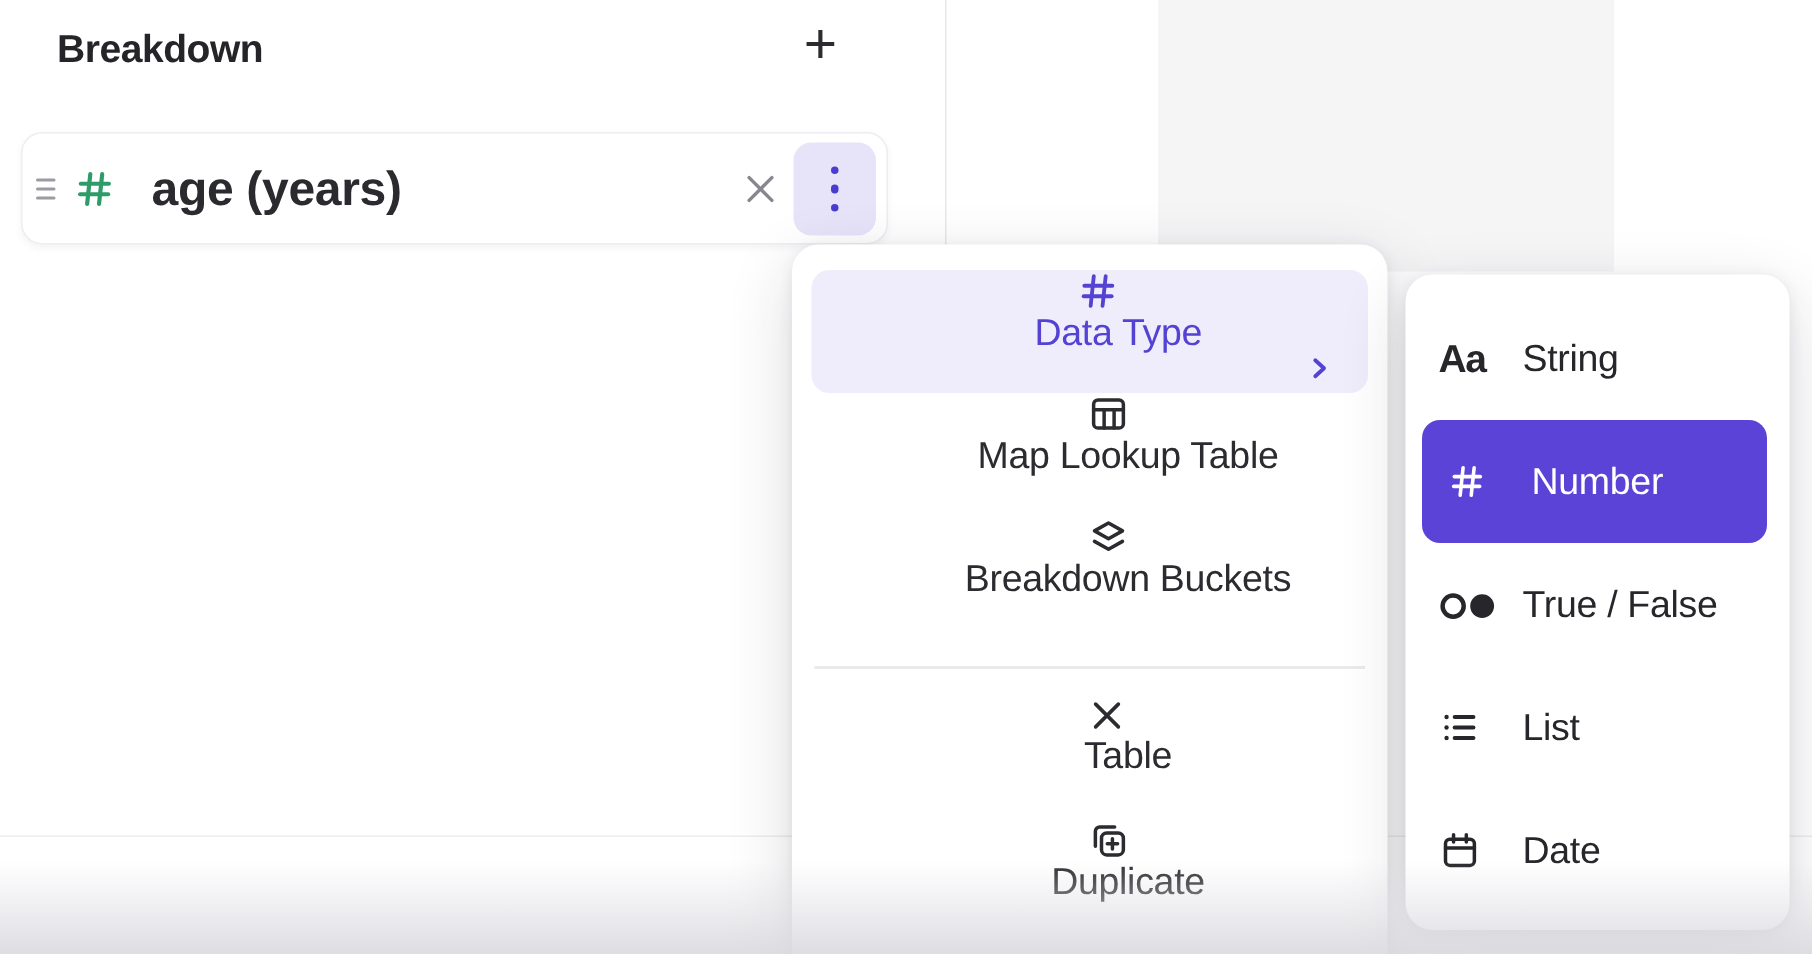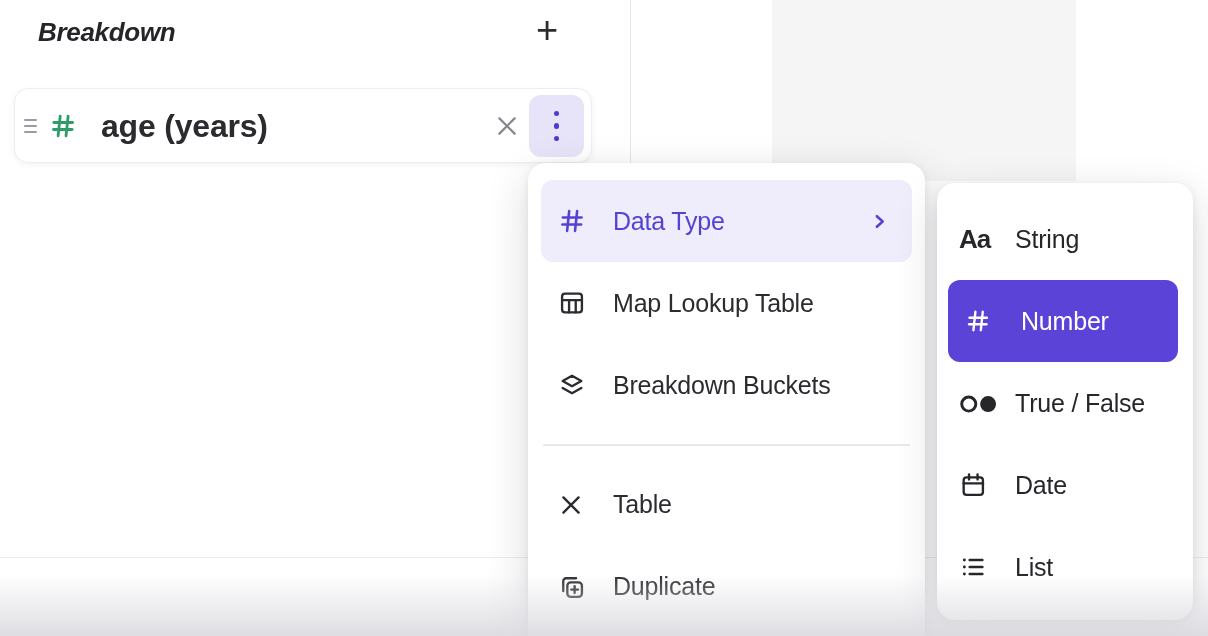--- a/index.html
+++ b/index.html
@@ -11,40 +11,40 @@
     -webkit-font-smoothing:antialiased;
   }
   
   .grey-block{position:absolute;left:772px;top:0;width:304px;height:181px;background:#f5f5f6;}
   .v-divider{position:absolute;left:630px;top:0;width:1px;height:636px;background:#e7e7ea;z-index:1;}
   .h-hairline{position:absolute;left:0;top:557px;width:1208px;height:1px;background:#ededef;z-index:2;}
   .bottom-fade{position:absolute;left:0;bottom:0;width:1208px;height:62px;z-index:30;pointer-events:none;
     background:linear-gradient(to bottom, rgba(226,226,230,0) 0%, rgba(222,222,227,0.55) 55%, rgba(216,216,221,0.85) 100%);}
 
   
-  .panel-title{position:absolute;left:38px;top:17px;font-size:26px;font-weight:700;letter-spacing:-0.3px;color:#252529;z-index:3;font-style:italic;}
+  .panel-title{position:absolute;left:38px;top:17px;font-size:26px;font-weight:700;letter-spacing:-0.3px;color:#252529;z-index:3;}
   .add-btn{position:absolute;left:525px;top:6px;width:44px;height:48px;border:none;background:transparent;
     font-size:38px;font-weight:300;line-height:48px;color:#2b2b30;cursor:pointer;z-index:3;padding:0;}
 
   
   .chip{position:absolute;left:14px;top:88px;width:578px;height:75px;background:#fff;
     border:1px solid #ededf2;border-radius:14px;box-shadow:0 2px 6px rgba(25,25,50,0.05);z-index:3;box-sizing:border-box;}
   .drag-handle{position:absolute;left:5px;top:50%;transform:translateY(-50%);display:flex;flex-direction:column;gap:4px;cursor:grab;padding:4px;}
   .drag-handle span{display:block;width:13px;height:2px;background:#9b9ba3;border-radius:1px;}
   .chip-hash{position:absolute;left:34px;top:50%;transform:translateY(-50%);color:#2e9c68;display:flex;}
   .chip-label{position:absolute;left:86px;top:50%;transform:translateY(-50%);font-size:32px;font-weight:600;letter-spacing:-0.2px;color:#2a2a2f;white-space:nowrap;}
   .chip-x{position:absolute;left:470px;top:50%;transform:translateY(-50%);width:44px;height:44px;border:none;background:transparent;cursor:pointer;color:#87878f;display:flex;align-items:center;justify-content:center;padding:0;}
   .kebab-btn{position:absolute;left:514px;top:6px;width:55px;height:62px;border:none;border-radius:12px;background:#e7e3f9;cursor:pointer;
     display:flex;flex-direction:column;align-items:center;justify-content:center;gap:7px;padding:0;}
   .kebab-btn i{width:5.5px;height:5.5px;border-radius:50%;background:#4a3ccf;}
 
   
   .menu{position:absolute;left:528px;top:163px;width:397px;height:530px;background:#fff;border-radius:18px;
     box-shadow:0 14px 44px rgba(28,28,48,0.16), 0 2px 10px rgba(28,28,48,0.08);z-index:5;padding-top:17px;box-sizing:border-box;}
-  .cm-row{display:flex;align-items:center;height:82px;padding-left:30px;cursor:pointer;font-size:25px;font-weight:500;letter-spacing:-0.2px;color:#2b2b30;}
+  .cm-row{display:flex;align-items:center;height:82px;padding-left:30px;cursor:pointer;font-size:25px;font-weight:500;letter-spacing:-0.2px;color:#2b2b30;flex-direction:column;}
   .cm-row .ic{width:34px;display:flex;align-items:center;justify-content:flex-start;flex:none;color:#2b2b30;}
   .cm-row .lbl{margin-left:21px;white-space:nowrap;}
   .cm-row.highlight{background:#efedfc;border-radius:12px;margin:0 13px;padding-left:17px;color:#5443d2;}
   .cm-row.highlight .ic{color:#5443d2;}
   .cm-row .chev{margin-left:auto;margin-right:24px;display:flex;color:#5443d2;}
   .menu-divider{height:1.5px;background:#eaeaec;margin:18px 15px;}
 
   
   .submenu{position:absolute;left:937px;top:183px;width:256px;height:437px;background:#fff;border-radius:18px;
     box-shadow:0 14px 44px rgba(28,28,48,0.16), 0 2px 10px rgba(28,28,48,0.08);z-index:6;padding-top:15px;box-sizing:border-box;}
@@ -189,40 +189,40 @@
         <svg width="40" height="25" viewBox="0 0 34 22" fill="none">
           <circle cx="8" cy="11.5" r="6.2" stroke="currentColor" stroke-width="2.6"></circle>
           <circle cx="25" cy="11.5" r="7" fill="currentColor"></circle>
         </svg>
       </span>
       <span class="lbl">True / False</span>
     </div>
 
     <div class="sm-row">
       <span class="ic">
-        <svg width="28" height="28" viewBox="0 0 24 24" fill="none" stroke="currentColor" stroke-width="2" stroke-linecap="round" stroke-linejoin="round">
-          <rect x="4" y="5.5" width="16.5" height="15" rx="2.5"></rect>
-          <line x1="8.6" y1="3" x2="8.6" y2="7.2"></line>
-          <line x1="15.9" y1="3" x2="15.9" y2="7.2"></line>
-          <line x1="4" y1="10.6" x2="20.5" y2="10.6"></line>
-        </svg>
-      </span>
-      <span class="lbl">Date</span>
-    </div>
-
-    <div class="sm-row">
-      <span class="ic">
         <svg width="28" height="28" viewBox="0 0 24 24" fill="none" stroke="currentColor" stroke-width="2.2" stroke-linecap="round">
           <circle cx="4.6" cy="6" r="1.25" fill="currentColor" stroke="none"></circle>
           <circle cx="4.6" cy="12" r="1.25" fill="currentColor" stroke="none"></circle>
           <circle cx="4.6" cy="18" r="1.25" fill="currentColor" stroke="none"></circle>
           <line x1="9.2" y1="6" x2="20" y2="6"></line>
           <line x1="9.2" y1="12" x2="20" y2="12"></line>
           <line x1="9.2" y1="18" x2="20" y2="18"></line>
         </svg>
       </span>
       <span class="lbl">List</span>
     </div>
 
+    <div class="sm-row">
+      <span class="ic">
+        <svg width="28" height="28" viewBox="0 0 24 24" fill="none" stroke="currentColor" stroke-width="2" stroke-linecap="round" stroke-linejoin="round">
+          <rect x="4" y="5.5" width="16.5" height="15" rx="2.5"></rect>
+          <line x1="8.6" y1="3" x2="8.6" y2="7.2"></line>
+          <line x1="15.9" y1="3" x2="15.9" y2="7.2"></line>
+          <line x1="4" y1="10.6" x2="20.5" y2="10.6"></line>
+        </svg>
+      </span>
+      <span class="lbl">Date</span>
+    </div>
+
   </div>
 
   <div class="bottom-fade"></div>
 </div>
 
 </body></html>

